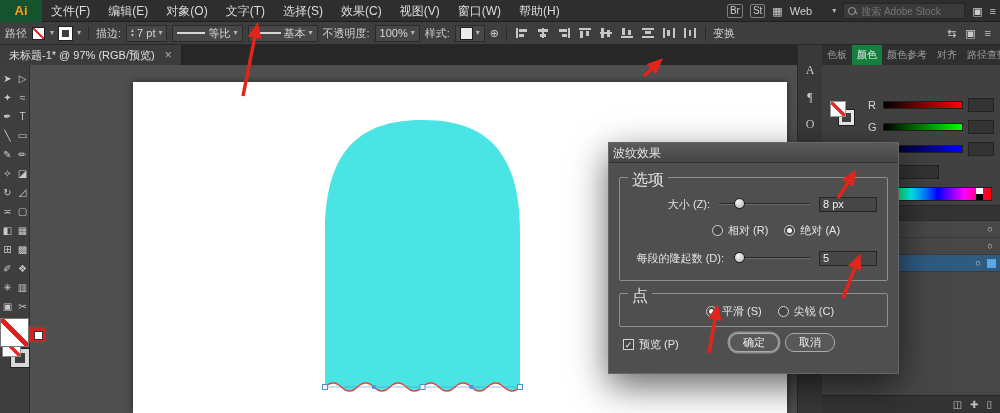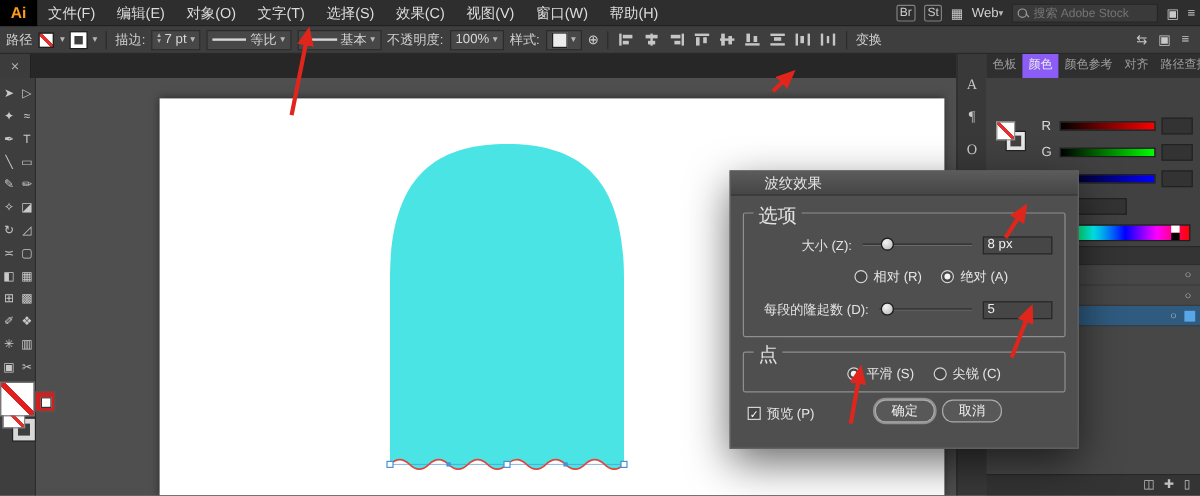--- a/index.html
+++ b/index.html
@@ -3,27 +3,27 @@
 <meta charset="utf-8">
 <style>
   *{box-sizing:border-box;margin:0;padding:0}
   html,body{width:1000px;height:413px;overflow:hidden;background:#505050}
   #app{position:relative;width:1000px;height:413px;overflow:hidden;
        font-family:"Liberation Sans","DejaVu Sans",sans-serif;font-size:12px;color:#d6d6d6}
 
   
   .menubar{position:absolute;left:0;top:0;width:100%;height:22px;background:#2e2e2e;
            border-bottom:1px solid #1f1f1f;display:flex;align-items:center;z-index:6}
-  .logo{width:31px;height:22px;background:#000000;color:#ff9a1e;font-weight:bold;font-size:13px;
+  .logo{width:42px;height:22px;background:#14532d;color:#ff9a1e;font-weight:bold;font-size:13px;
         display:flex;align-items:center;justify-content:center}
   .mi{padding:0 9px;line-height:22px;font-size:12px;color:#dcdcdc;cursor:default}
   .mb-right{position:absolute;right:4px;top:0;height:22px;display:flex;align-items:center;gap:7px}
   .badge{font-size:10px;border:1px solid #808080;border-radius:2px;padding:0 2px;color:#ccc;line-height:12px}
   .mbicon{font-size:11px;color:#c9c9c9}
-  .wsdd{display:flex;align-items:center;gap:0;font-size:11px;color:#d0d0d0}
+  .wsdd{display:flex;align-items:center;gap:20px;font-size:11px;color:#d0d0d0}
   .search{display:flex;align-items:center;gap:4px;background:#3a3a3a;border:1px solid #262626;
           height:16px;padding:0 4px;width:122px}
   .search input{background:transparent;border:0;color:#9a9a9a;font-size:10px;width:96px;outline:none;
                 font-family:inherit}
   .mag{width:9px;height:9px;position:relative;display:inline-block}
   .mag::before{content:"";position:absolute;left:0;top:0;width:6px;height:6px;border:1.4px solid #9a9a9a;border-radius:50%}
   .mag::after{content:"";position:absolute;left:5.5px;top:5.5px;width:3.5px;height:1.4px;background:#9a9a9a;transform:rotate(45deg)}
 
   
   .controlbar{position:absolute;left:0;top:22px;width:100%;height:23px;background:#3e3e3e;
@@ -77,21 +77,21 @@
   .dockstrip{position:absolute;left:797px;top:45px;width:25px;height:368px;background:#393939;
              border-left:1px solid #2a2a2a;z-index:4;display:flex;flex-direction:column;
              align-items:center;padding-top:16px;gap:9px}
   .dicon{width:20px;height:18px;display:flex;align-items:center;justify-content:center;
          color:#c9c9c9;font-size:12px;font-family:"Liberation Serif","DejaVu Serif",serif}
 
   
   .dock{position:absolute;left:822px;top:45px;width:178px;height:368px;background:#414141;z-index:3}
   .docktabs{display:flex;height:20px;background:#2f2f2f;overflow:hidden;white-space:nowrap}
   .dtab{padding:0 5px;line-height:20px;font-size:10px;color:#9d9d9d}
-  .dtab.active{background:#8b5cf6;color:#ececec}
+  .dtab.active{background:#15803d;color:#ececec}
   .colorpanel{position:absolute;left:0;top:20px;width:100%;height:140px}
   .ind{position:absolute;left:8px;top:36px;width:28px;height:28px}
   .ind .f{position:absolute;left:0;top:0;width:16px;height:16px;border:1px solid #999;z-index:2;
           background:linear-gradient(45deg,#fff 42%,#e03030 42%,#e03030 58%,#fff 58%)}
   .ind .s{position:absolute;left:9px;top:9px;width:15px;height:15px;border:3px solid #e8e8e8;
           background:#414141;box-shadow:0 0 0 1px #222}
   .chrow{position:absolute;left:46px;right:6px;height:16px;display:flex;align-items:center;gap:5px}
   .chlabel{width:10px;font-size:11px;color:#dadada}
   .chslider{flex:1;height:8px;border:1px solid #1f1f1f;position:relative}
   .chslider.r{background:linear-gradient(to right,#000,#ff0000)}
@@ -119,21 +119,21 @@
   .llabel{flex:1;white-space:nowrap;overflow:hidden}
   .ltarget{width:12px;text-align:center;color:#cfcfcf;font-size:9px}
   .lselbox{width:9px;height:9px;background:#5aa7e8;margin-left:3px}
   .lfooter{position:absolute;left:0;bottom:0;width:100%;height:18px;background:#343434;
            border-top:1px solid #282828;display:flex;align-items:center;justify-content:flex-end;
            gap:8px;padding:0 8px;font-size:10px;color:#c0c0c0}
 
   
   .dialog{position:absolute;left:608px;top:142px;width:291px;height:232px;background:#4f4f4f;
           border:1px solid #656565;box-shadow:0 12px 34px rgba(0,0,0,.6);z-index:10}
-  .dlg-title{height:20px;line-height:20px;padding:0 28px;background:linear-gradient(#5b5b5b,#454545);
+  .dlg-title{height:20px;line-height:20px;padding:0 4px;background:linear-gradient(#5b5b5b,#454545);
              border-bottom:1px solid #323232;color:#e6e6e6;font-size:12px}
   .group{position:absolute;border:1px solid #8f8f8f;border-radius:2px}
   .gl{position:absolute;top:-8px;left:8px;background:#4f4f4f;padding:0 4px;font-size:16px;color:#e0e0e0}
   .drow{position:absolute;left:6px;right:10px;display:flex;align-items:center}
   .rlabel{text-align:right;font-size:11px;color:#e3e3e3;white-space:nowrap}
   .w84{width:84px}.w98{width:98px}
   .track{flex:1;height:2px;background:#2a2a2a;position:relative;margin:0 9px;border-bottom:1px solid #6a6a6a}
   .thumb{position:absolute;top:-5px;width:11px;height:11px;border-radius:50%;
          background:radial-gradient(circle at 35% 30%,#f4f4f4,#b4b4b4);border:1px solid #1c1c1c}
   .dfield{width:58px;height:15px;background:#464646;border:1px solid #262626;color:#f0f0f0;
@@ -289,20 +289,21 @@
     <span class="cblabel">变换</span>
     <div style="margin-left:auto;display:flex;gap:9px;align-items:center;padding-right:4px">
       <span class="mbicon">⇆</span>
       <span class="mbicon">▣</span>
       <span class="mbicon">≡</span>
     </div>
   </div>
 
   <div class="tabbar">
     <div class="doctab">
+      <span>未标题-1* @ 97% (RGB/预览)</span>
       <span class="x">×</span>
     </div>
   </div>
 
   <div class="toolbar">
     <div class="tools">
       <span class="tool">➤</span>
       <span class="tool">▷</span>
       <span class="tool">✦</span>
       <span class="tool">≈</span>

